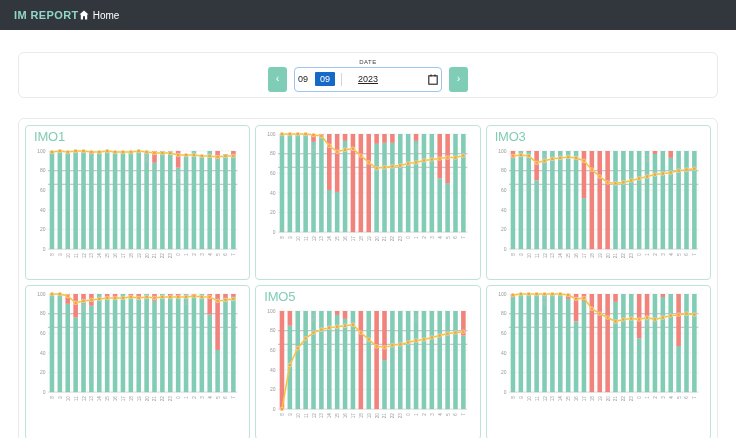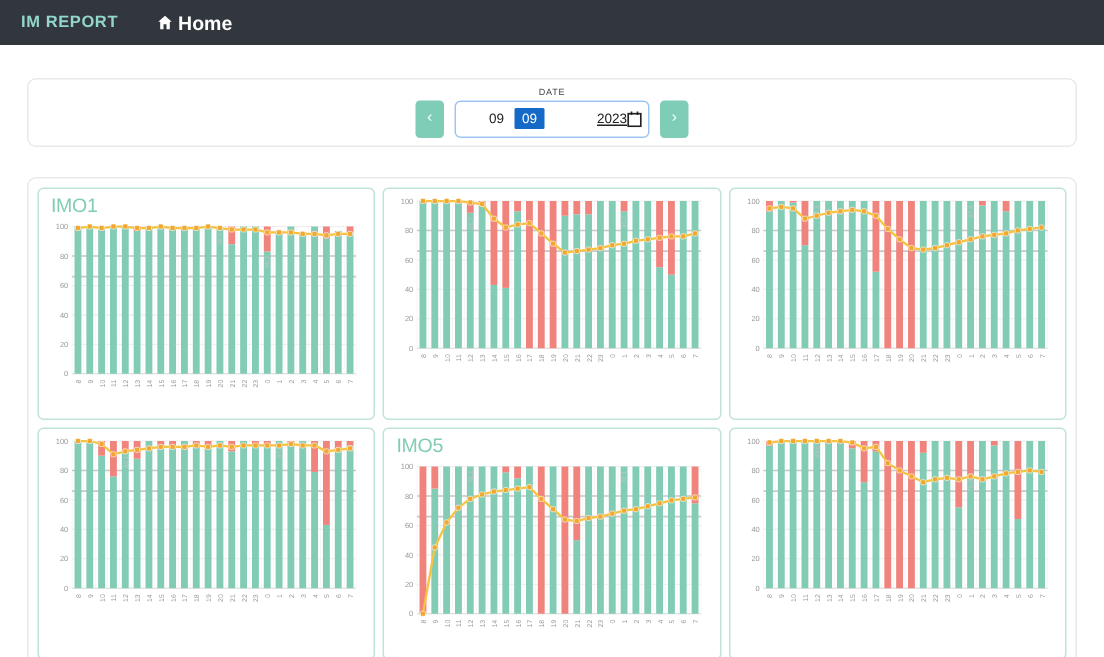--- a/index.html
+++ b/index.html
@@ -1,43 +1,43 @@
 <!DOCTYPE html>
 <html><head>
 <meta charset="utf-8">
 <style>
   * { margin:0; padding:0; box-sizing:border-box; }
   html,body { width:736px; height:438px; overflow:hidden; background:#fff;
     font-family:"Liberation Sans", sans-serif; }
 
   
   .navbar { height:30px; background:#31373d; display:flex; align-items:center;
-    padding:0 14px; gap:26px; }
+    padding:0 14px; }
   .brand { color:#93d6cb; font-size:11px; font-weight:bold; letter-spacing:.4px; cursor:pointer; }
-  .home-link { display:flex; align-items:center; gap:4px; color:#fff; font-size:13px;
-    font-weight:bold; cursor:pointer; }
+  .home-link { display:flex; align-items:center; gap:4px; color:#fff; font-size:10px;
+    font-weight:normal; cursor:pointer; }
   .home-icon svg { display:block; }
 
   
   .card { width:700px; margin-left:18px; background:#fff; border:1px solid #e9e9e9;
     border-radius:6px; }
   .date-card { margin-top:22px; height:46px; display:flex; flex-direction:column;
     align-items:center; justify-content:center; gap:2px; }
   .date-label { font-size:6px; color:#444; letter-spacing:.5px; }
   .date-row { display:flex; align-items:center; gap:7px; }
   .nav-btn { width:19px; height:25px; background:#7fcdb7; border:none; border-radius:3px;
     color:#f2fffb; font-size:11px; line-height:1; cursor:pointer; display:flex;
     align-items:center; justify-content:center; padding-bottom:2px; }
-  .date-input { width:130px; height:25px; border:1.5px solid #9ec5f2; border-radius:4px;
+  .date-input { width:148px; height:25px; border:1.5px solid #9ec5f2; border-radius:4px;
     background:#fff; display:flex; align-items:center; font-size:9px; color:#222;
-    padding:0 22px; cursor:text; }
+    padding:0 3px; cursor:text; }
   .seg-day { margin-right:7px; }
   .seg-month { background:#1569c7; color:#fff; padding:2px 5px; border-radius:1px; }
   .seg-divider { width:1px; height:13px; background:#d5d5d5; margin:0 0 0 6px; }
-  .seg-year { margin-left:29px;text-decoration:underline; }
+  .seg-year { margin-left:16px;text-decoration:underline; }
   .cal-icon { margin-left:auto; cursor:pointer; display:flex; }
 
   .charts-card { margin-top:20px; height:327px; padding:6px; display:grid;
     grid-template-columns:repeat(3,1fr); grid-template-rows:155px 155px; gap:5px; }
   .panel { border:1px solid #bfe3d9; border-radius:4px; padding:2px 8px 0 8px; overflow:hidden; }
   .panel-title { font-size:13px; color:#82ccb6; letter-spacing:-.2px; line-height:17px; }
   .panel svg { display:block; width:100%; height:auto; }
 </style>
 </head>
 <body>
@@ -329,20 +329,21 @@
         <rect x="150.1125" y="32.72" width="3.4" height="3.4" rx="0.9" fill="#f0a832" stroke="#ffffff" stroke-width="0.4"></rect>
         <rect x="157.9875" y="30.76000000000001" width="3.4" height="3.4" rx="0.9" fill="#f0a832" stroke="#ffffff" stroke-width="0.4"></rect>
         <rect x="165.8625" y="29.780000000000005" width="3.4" height="3.4" rx="0.9" fill="#f0a832" stroke="#ffffff" stroke-width="0.4"></rect>
         <rect x="173.7375" y="28.8" width="3.4" height="3.4" rx="0.9" fill="#f0a832" stroke="#ffffff" stroke-width="0.4"></rect>
         <rect x="181.6125" y="27.819999999999997" width="3.4" height="3.4" rx="0.9" fill="#f0a832" stroke="#ffffff" stroke-width="0.4"></rect>
         <rect x="189.4875" y="27.819999999999997" width="3.4" height="3.4" rx="0.9" fill="#f0a832" stroke="#ffffff" stroke-width="0.4"></rect>
         <rect x="197.3625" y="25.860000000000003" width="3.4" height="3.4" rx="0.9" fill="#f0a832" stroke="#ffffff" stroke-width="0.4"></rect>
       </svg>
   </div>
   <div class="panel">
+    <div class="panel-title">IMO3</div>
     <svg viewBox="0 0 207 130">
         <line x1="14" x2="14" y1="6" y2="104" stroke="#f4f4f4" stroke-width="0.5"></line>
         <line x1="21.875" x2="21.875" y1="6" y2="104" stroke="#f4f4f4" stroke-width="0.5"></line>
         <line x1="29.75" x2="29.75" y1="6" y2="104" stroke="#f4f4f4" stroke-width="0.5"></line>
         <line x1="37.625" x2="37.625" y1="6" y2="104" stroke="#f4f4f4" stroke-width="0.5"></line>
         <line x1="45.5" x2="45.5" y1="6" y2="104" stroke="#f4f4f4" stroke-width="0.5"></line>
         <line x1="53.375" x2="53.375" y1="6" y2="104" stroke="#f4f4f4" stroke-width="0.5"></line>
         <line x1="61.25" x2="61.25" y1="6" y2="104" stroke="#f4f4f4" stroke-width="0.5"></line>
         <line x1="69.125" x2="69.125" y1="6" y2="104" stroke="#f4f4f4" stroke-width="0.5"></line>
         <line x1="77" x2="77" y1="6" y2="104" stroke="#f4f4f4" stroke-width="0.5"></line>

